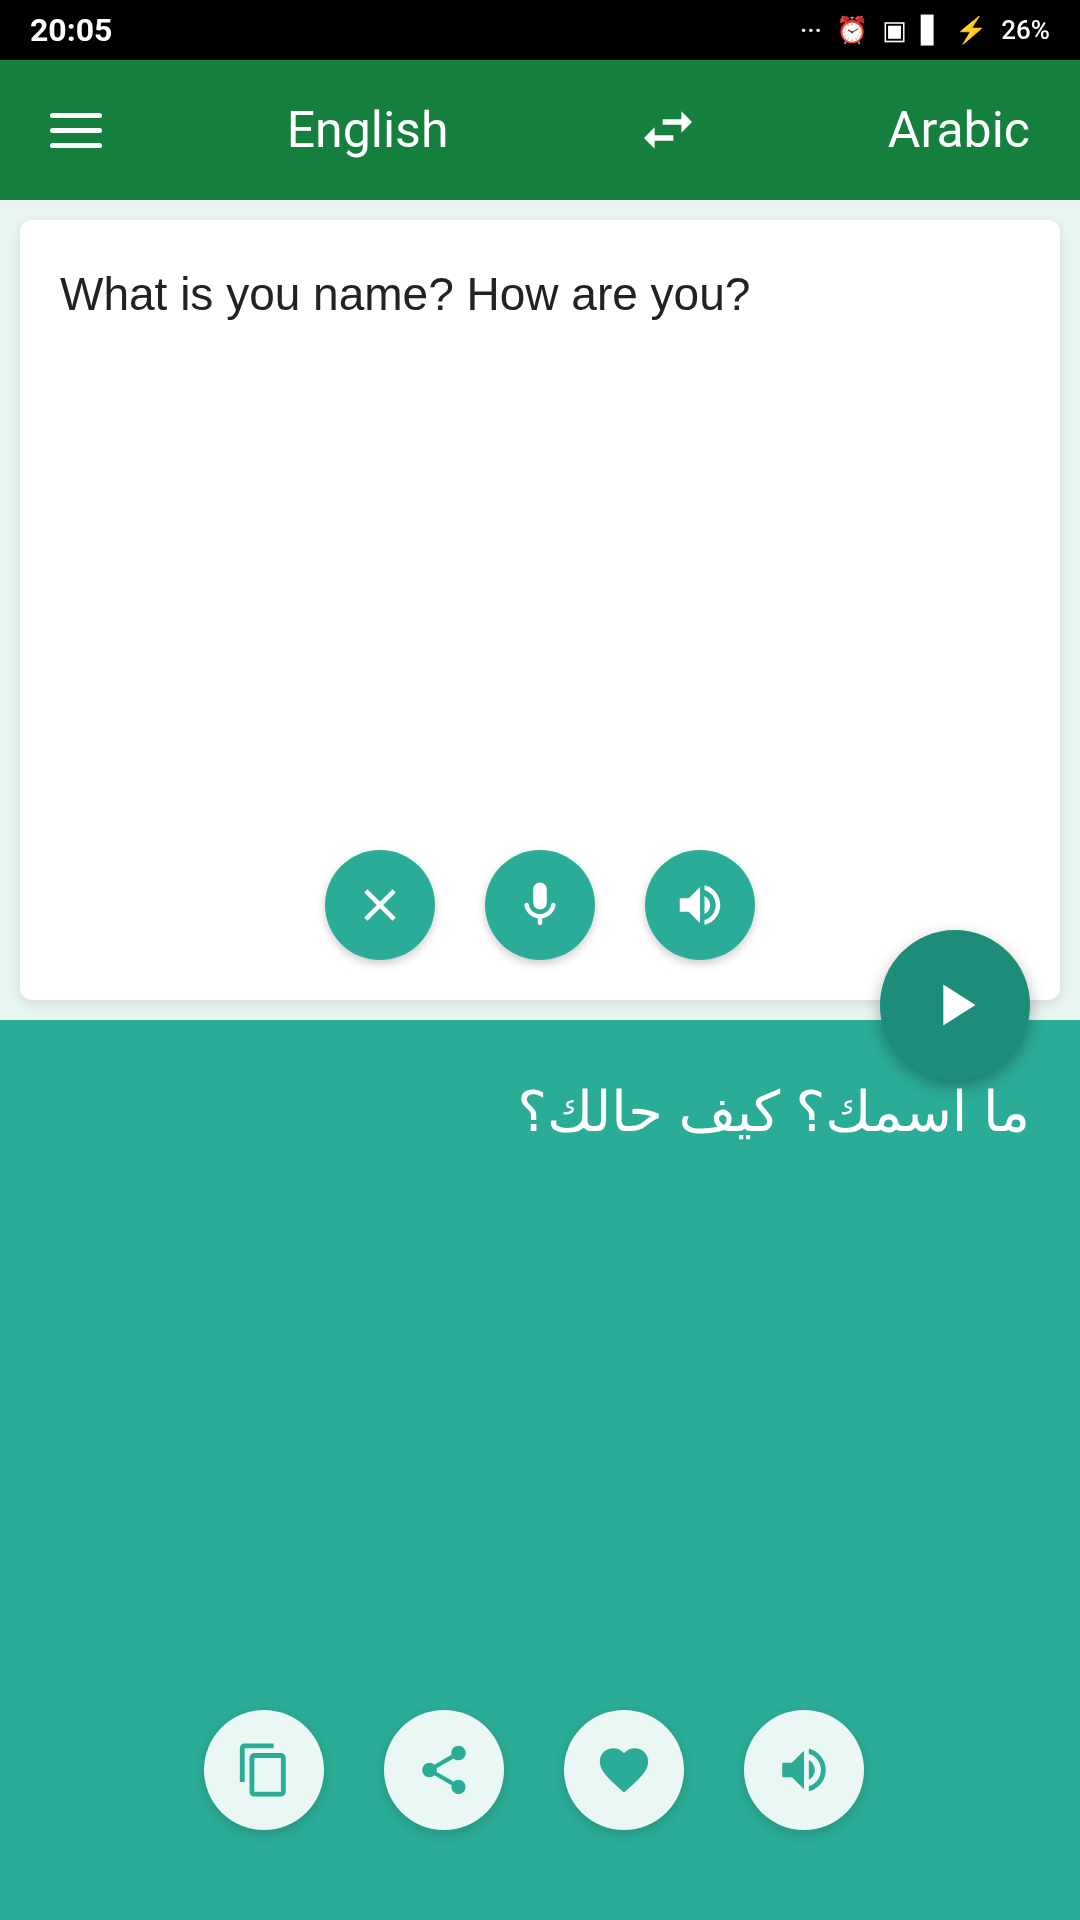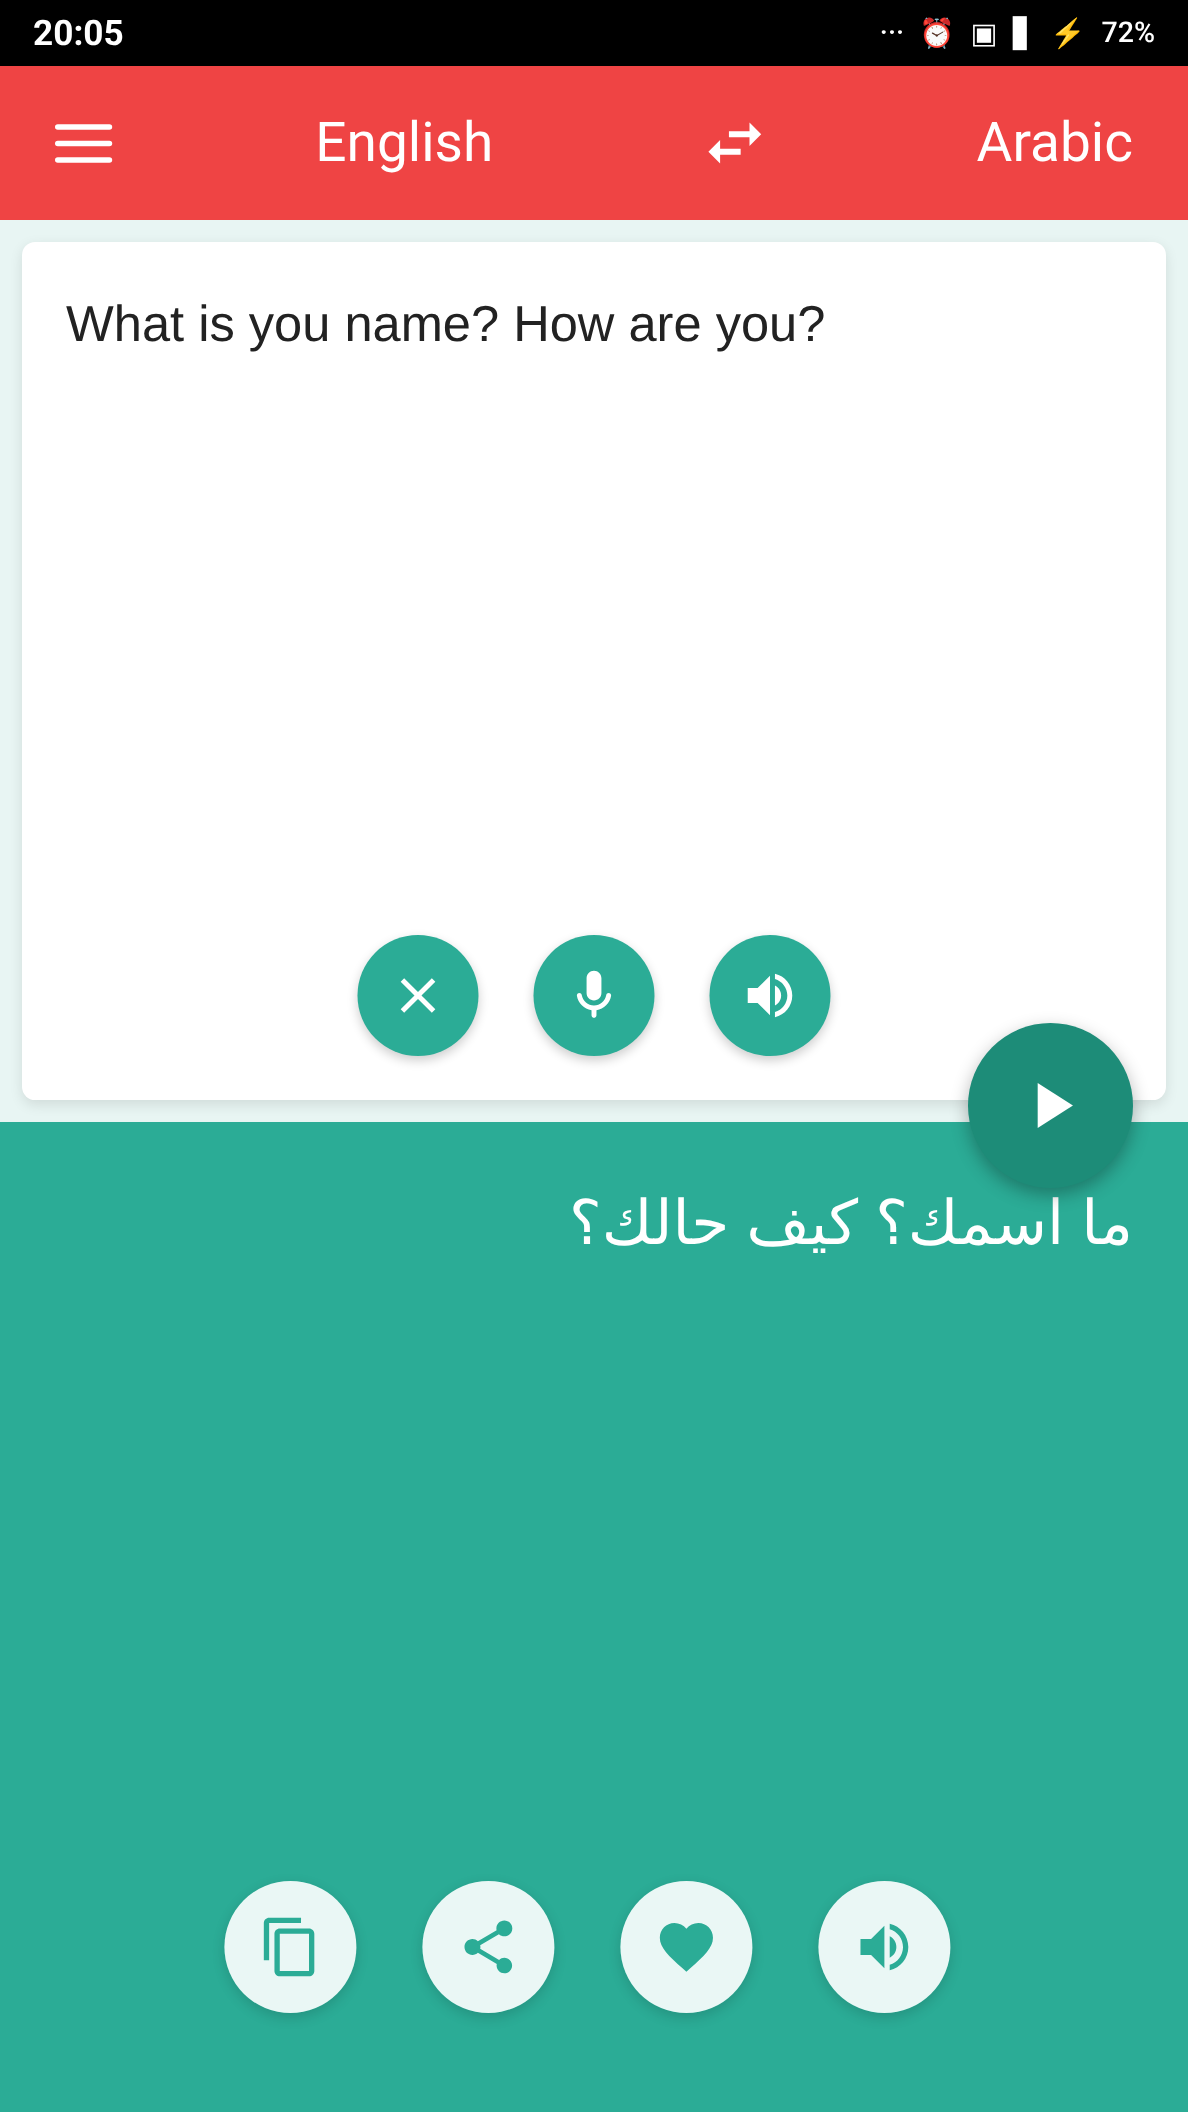--- a/index.html
+++ b/index.html
@@ -46,21 +46,21 @@
     .battery-icon {
       display: flex;
       align-items: center;
       gap: 6px;
     }
 
     
     .toolbar {
       width: 100%;
       height: 140px;
-      background: #ef4444;
+      background: #15803d;
       display: flex;
       align-items: center;
       justify-content: space-between;
       padding: 0 50px;
     }
 
     .toolbar-menu {
       display: flex;
       flex-direction: column;
       gap: 10px;
@@ -233,21 +233,21 @@
 
 <div class="status-bar">
   <span class="status-left">20:05</span>
   <div class="status-right">
     <span>···</span>
     <span>⏰</span>
     <span>▣</span>
     <span>▋</span>
     <span>⚡</span>
     <span class="battery-icon">
-      <span>72%</span>
+      <span>26%</span>
     </span>
   </div>
 </div>
 
 <div class="toolbar">
   <div class="toolbar-menu">
     <span></span>
     <span></span>
     <span></span>
   </div>

